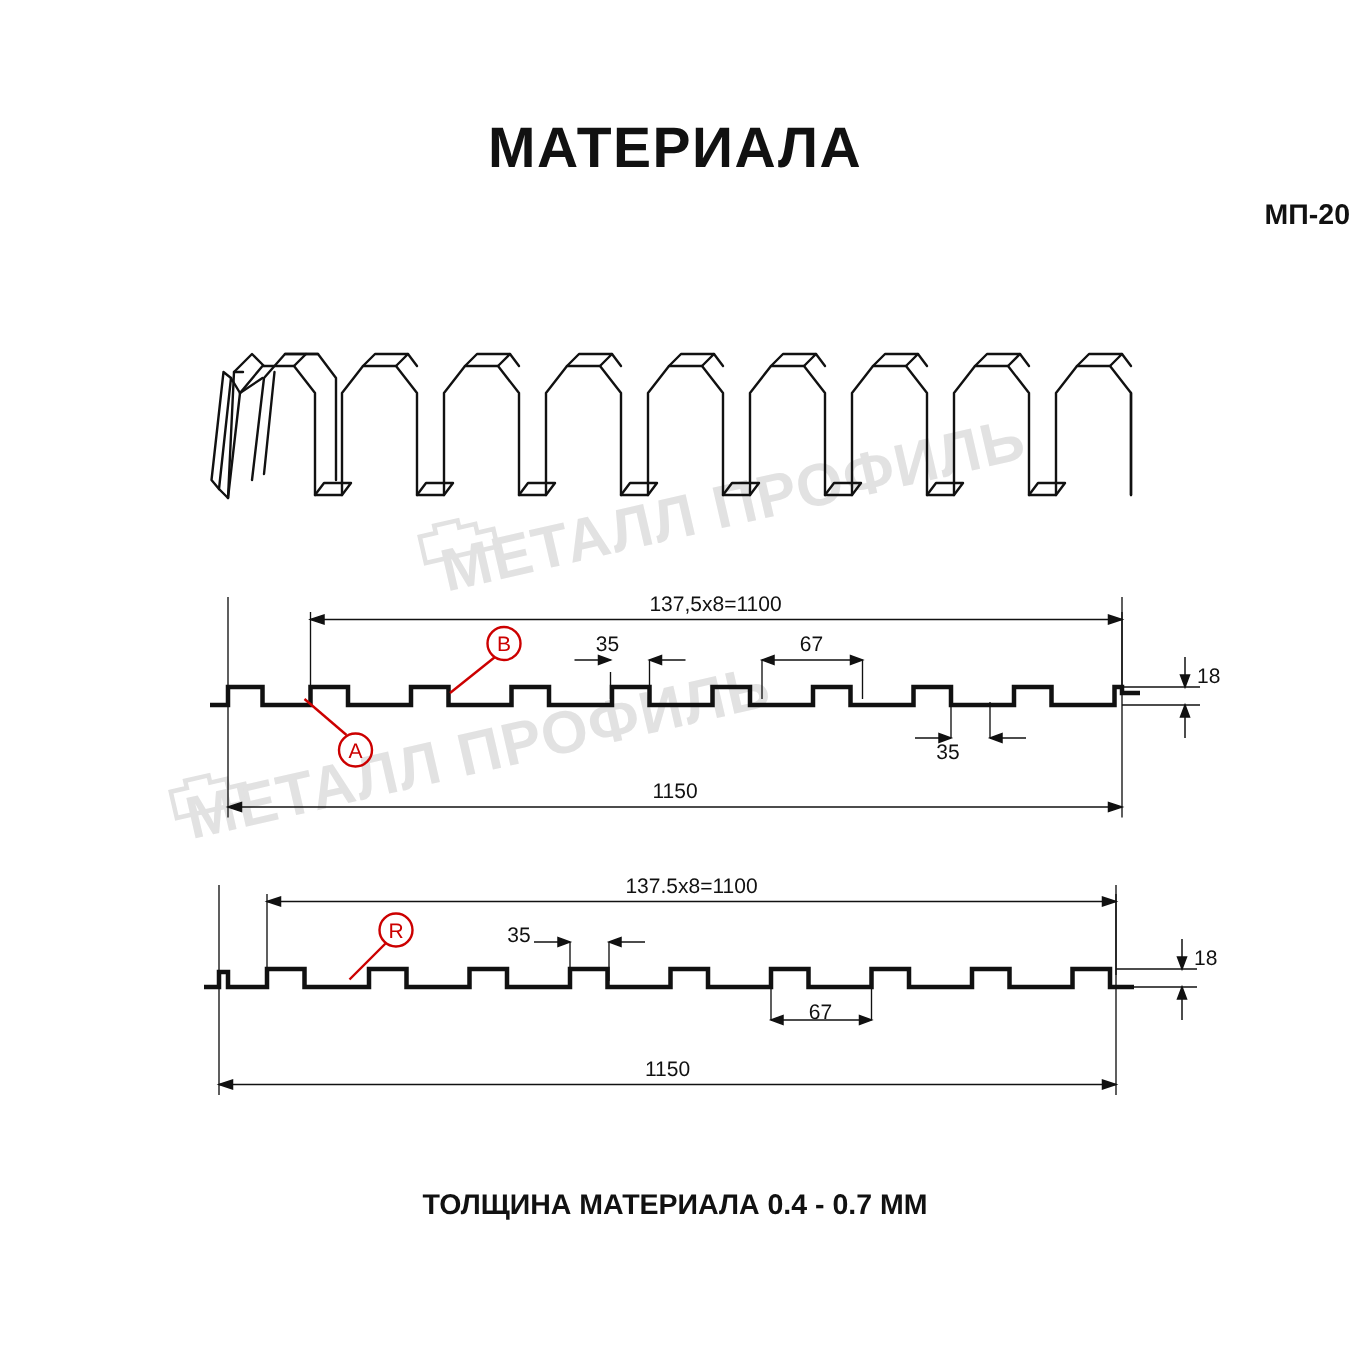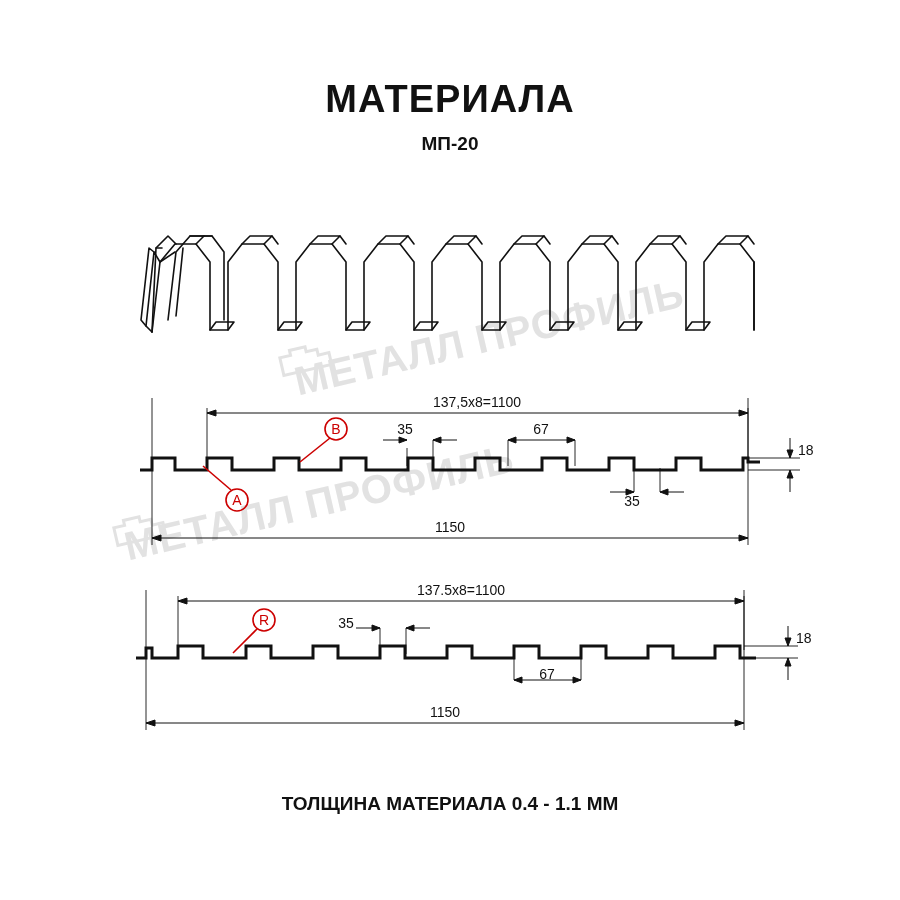--- a/index.html
+++ b/index.html
@@ -28,21 +28,21 @@
     font-size: 38px;
     font-weight: bold;
     letter-spacing: 1px;
     color: #111;
   }
   .subtitle {
     position: absolute;
     top: 133px;
     left: 0;
     width: 900px;
-    text-align: center;
+    text-align: right;
     font-size: 19px;
     font-weight: bold;
     color: #111;
   }
   .footnote {
     position: absolute;
     top: 793px;
     left: 0;
     width: 900px;
     text-align: center;
@@ -349,14 +349,14 @@
 
       <g>
         <circle cx="264" cy="620" r="11" fill="none" stroke="#cc0000" stroke-width="1.6"></circle>
         <line x1="257" y1="629" x2="233" y2="653" stroke="#cc0000" stroke-width="1.6"></line>
         <text x="264" y="625" text-anchor="middle" font-size="14" fill="#cc0000" font-family="Liberation Sans, sans-serif">R</text>
       </g>
     </g>
 
   </svg>
 
-  <div class="footnote">ТОЛЩИНА МАТЕРИАЛА 0.4 - 1.1 ММ</div>
+  <div class="footnote">ТОЛЩИНА МАТЕРИАЛА 0.4 - 0.7 ММ</div>
 </div>
 
 </body></html>

